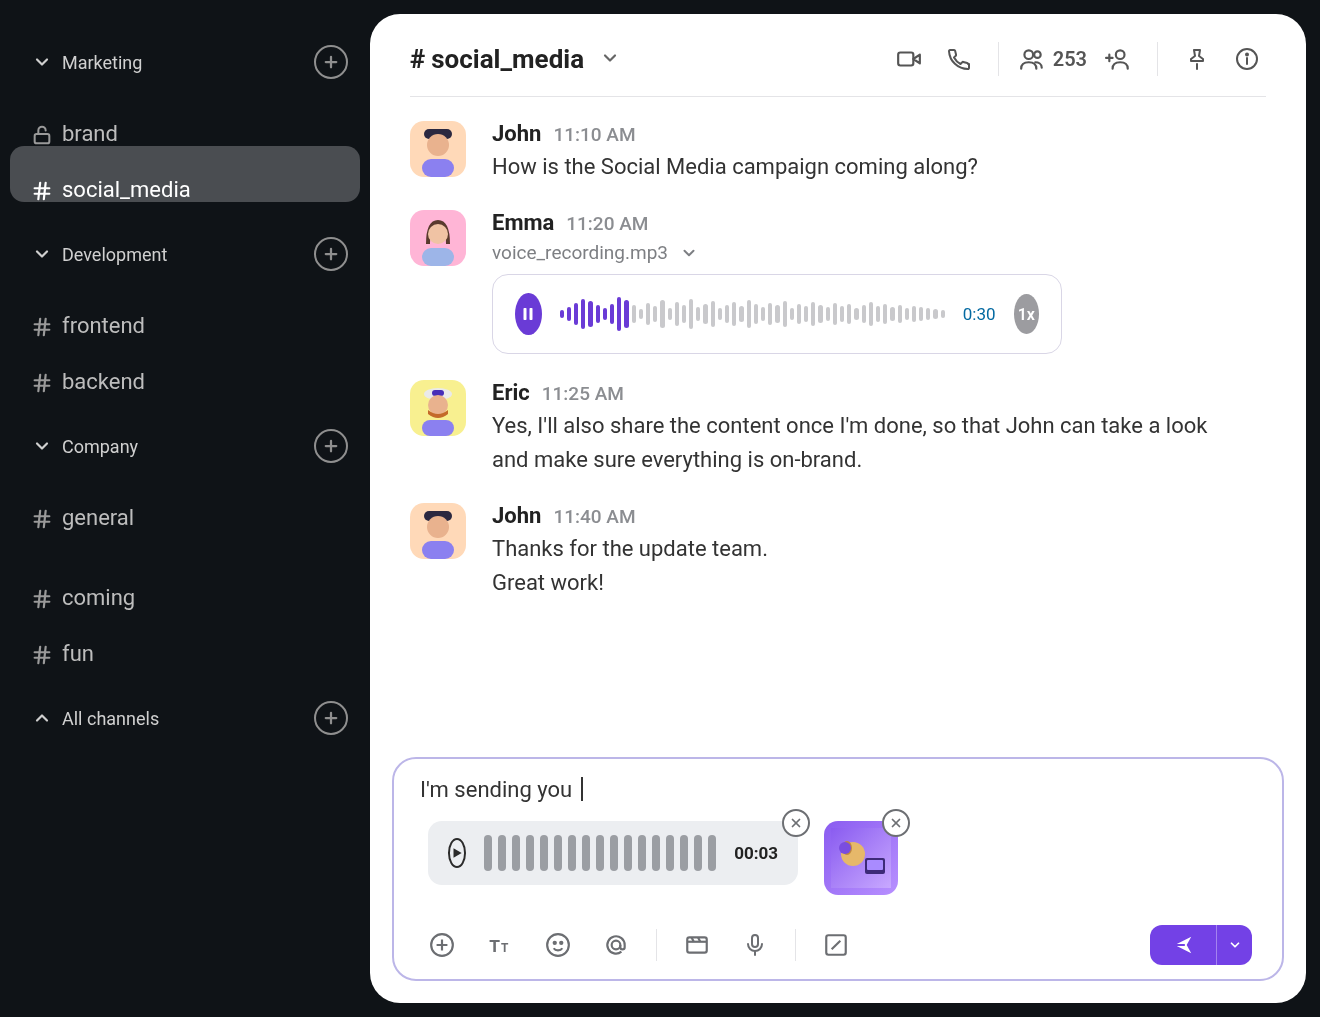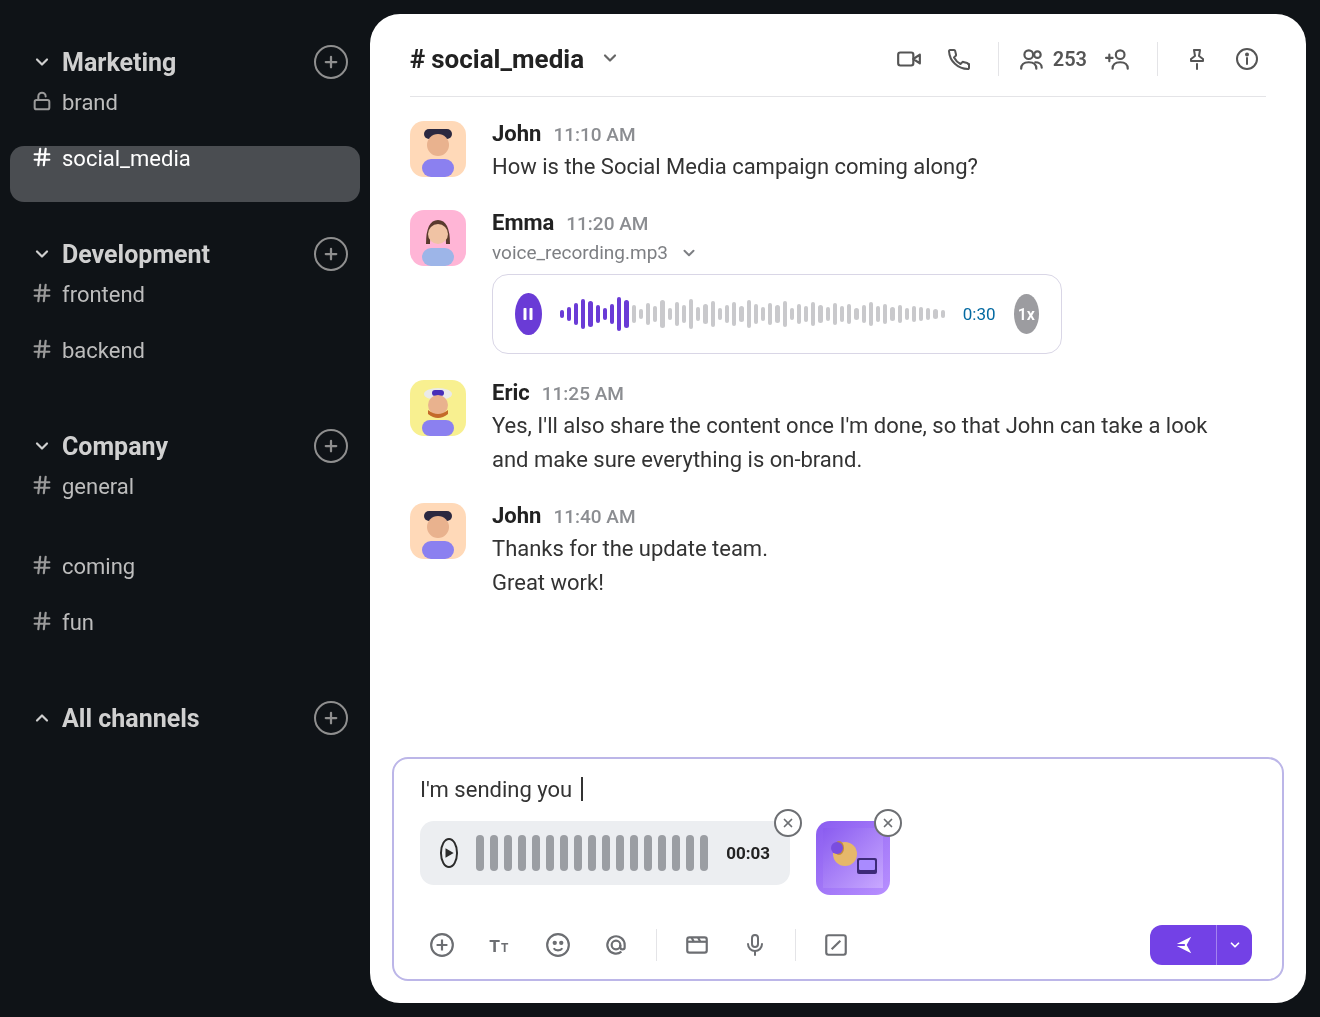--- a/index.html
+++ b/index.html
@@ -15,23 +15,23 @@
     --rounded:28px;
   }
   *{box-sizing:border-box;font-family:"Segoe UI",Roboto,Arial,sans-serif;}
   body{margin:0;background:var(--bg);height:1017px;width:1320px;overflow:hidden;}
   .app{display:flex;height:100%;padding:0;}
   
   .sidebar{flex:0 0 370px;color:var(--sidebar-text);padding:34px 10px 20px 10px;display:flex;flex-direction:column;gap:0px;}
   .group{margin-bottom:10px;}
   .group-header{display:flex;align-items:center;height:56px;padding:0 12px;color:#d0d0d0;cursor:pointer;}
   .group-header .chev{width:40px;display:flex;justify-content:center;}
-  .group-header .lbl{flex:1;font-size:25px;font-weight:700;}
+  .group-header .lbl{flex:1;font-size:18px;font-weight:400;}
   .group-header .plus{width:34px;height:34px;border:2.5px solid #8f8f8f;border-radius:50%;display:flex;align-items:center;justify-content:center;color:#8f8f8f;}
-  .channel{display:flex;align-items:flex-start;height:56px;padding:0 12px;border-radius:14px;cursor:pointer;}
+  .channel{display:flex;align-items:flex-end;height:56px;padding:0 12px;border-radius:14px;cursor:pointer;}
   .channel.active{background:#4a4d51;color:#fff;}
   .channel .ico{width:40px;display:flex;justify-content:center;color:#9a9a9a;}
   .channel.active .ico{color:#fff;}
   .channel .lbl{font-size:22px;color:inherit;}
   .channel:not(.active) .lbl{color:var(--sidebar-text);}
   .muted .lbl{color:var(--sidebar-text);}
   .section-gap{height:14px;}
   
   .svg{display:block;}
   
@@ -62,24 +62,24 @@
   .file-row{display:flex;align-items:center;gap:12px;color:#7d7f83;font-size:19px;margin-top:6px;}
   .voice{margin-top:10px;border:1.5px solid #d9d6e6;border-radius:16px;padding:18px 22px;display:flex;align-items:center;gap:18px;width:570px;}
   .play-btn{width:42px;height:42px;border-radius:50%;background:var(--accent);display:flex;align-items:center;justify-content:center;color:#fff;cursor:pointer;}
   .wave{display:flex;align-items:center;gap:3px;flex:1;height:40px;}
   .wave span{display:inline-block;width:4.2px;border-radius:3px;}
   .wave .p{background:var(--accent);}
   .wave .n{background:#c9c9cc;}
   .vtime{color:#0369a1;font-size:17px;}
   .spd{width:40px;height:40px;border-radius:50%;background:#9c9ca0;color:#fff;display:flex;align-items:center;justify-content:center;font-size:16px;font-weight:600;}
   
-  .composer{margin:8px 22px 22px 22px;border:2px solid #bcb6e8;border-radius:16px;padding:18px 26px 8px 26px;}
+  .composer{margin:8px 22px 22px 22px;border:2px solid #bcb6e8;border-radius:24px;padding:18px 26px 8px 26px;}
   .comp-input{font-size:22px;color:#333;min-height:30px;outline:none;}
   .comp-input .caret{border-left:2px solid #333;margin-left:3px;display:inline-block;height:24px;vertical-align:-4px;}
-  .attachments{display:flex;gap:26px;margin-top:14px;align-items:flex-start;}
+  .attachments{display:flex;gap:26px;margin-top:14px;align-items:flex-start;margin-left:8px;}
   .att{position:relative;}
   .att-audio{background:#eceef1;border-radius:14px;padding:14px 20px;display:flex;align-items:center;gap:18px;width:370px;}
   .att-audio .play2{width:30px;height:30px;border:2.5px solid #2b2b2b;border-radius:50%;display:flex;align-items:center;justify-content:center;}
   .att-audio .wave2{display:flex;gap:6px;align-items:center;flex:1;}
   .att-audio .wave2 span{width:8px;height:36px;background:#9b9ea3;border-radius:4px;}
   .att-audio .t{font-weight:700;font-size:17px;color:#222;}
   .att-img{width:74px;height:74px;border-radius:14px;background:linear-gradient(135deg,#8a5cf0,#b890ff);display:flex;align-items:center;justify-content:center;position:relative;overflow:hidden;}
   .close-x{position:absolute;top:-12px;right:-12px;width:28px;height:28px;border-radius:50%;background:#fff;border:2px solid #6d6f73;display:flex;align-items:center;justify-content:center;color:#6d6f73;cursor:pointer;}
   .toolbar{display:flex;align-items:center;gap:22px;margin-top:20px;padding:10px 4px 6px 4px;}
   .tb-btn{width:36px;height:36px;display:flex;align-items:center;justify-content:center;color:#6c6e72;cursor:pointer;}

